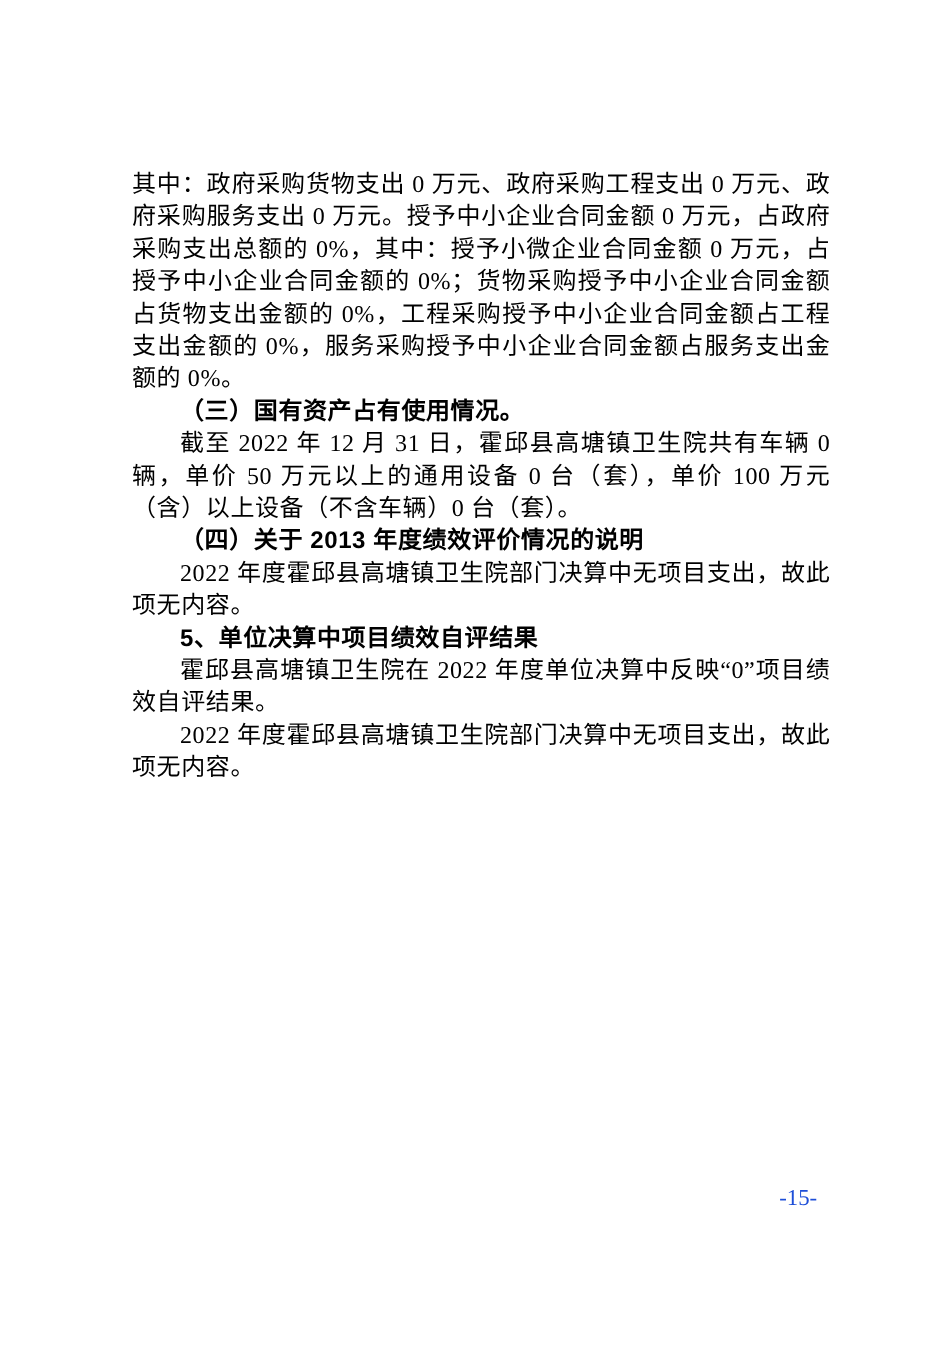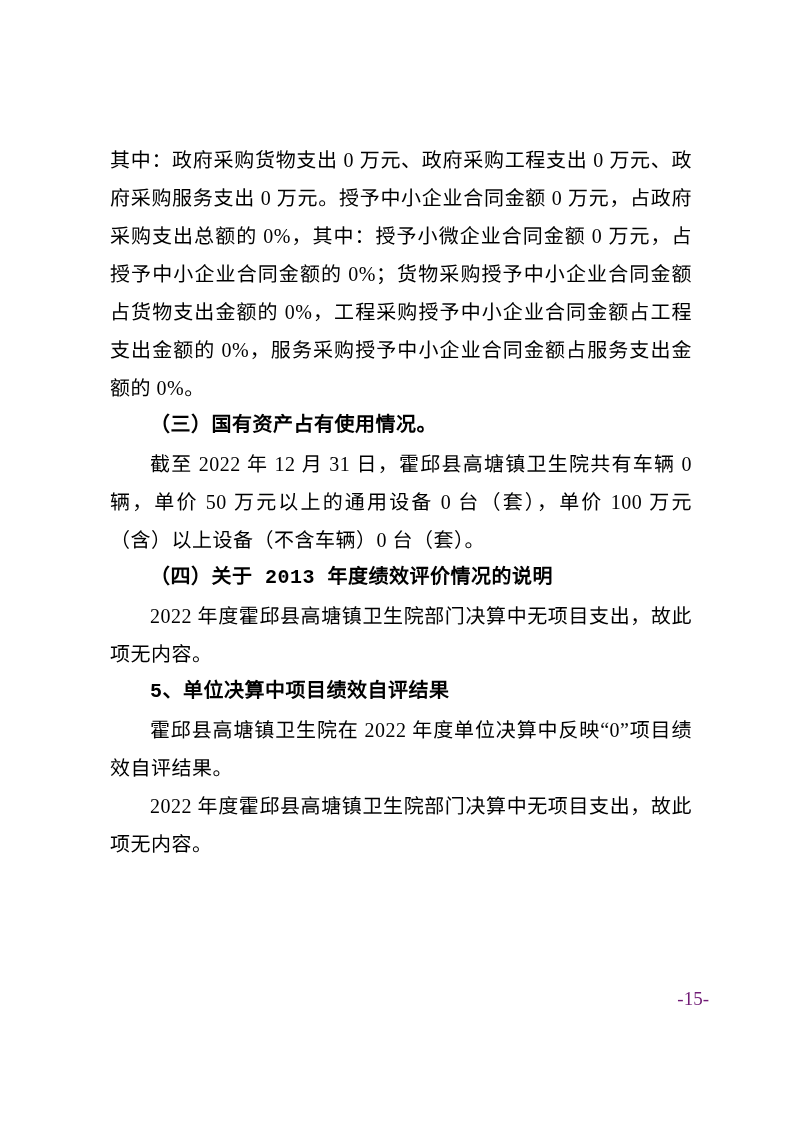--- a/index.html
+++ b/index.html
@@ -16,47 +16,47 @@
     box-sizing: border-box;
     font-family: "Liberation Serif", "DejaVu Serif", serif;
     color: #000000;
   }
   .content {
     position: absolute;
     top: 141px;
     left: 110px;
     width: 582px;
     font-size: 20px;
-    line-height: 38px;
+    line-height: 27px;
     text-align: justify;
     text-justify: inter-ideograph;
     letter-spacing: 0.5px;
   }
   .content p {
     margin: 0;
     padding: 0;
   }
   .para {
     text-indent: 2em;
   }
   .para.no-indent {
     text-indent: 0;
   }
   .heading {
     text-indent: 2em;
     font-weight: bold;
-    font-family: Liberation Mono, monospace;
+    font-family: Liberation Sans, sans-serif;
   }
   .page-number {
     position: absolute;
     top: 988px;
-    right: 84px;
+    right: 112px;
     font-size: 19px;
     font-family: "Liberation Serif", "DejaVu Serif", serif;
-    color: #701a75;
+    color: #1d4ed8;
   }
 </style>
 </head>
 <body>
 
 <div class="page">
 
   <div class="content">
 
     <p class="para no-indent">其中：政府采购货物支出 0 万元、政府采购工程支出 0 万元、政府采购服务支出 0 万元。授予中小企业合同金额 0 万元，占政府采购支出总额的 0%，其中：授予小微企业合同金额 0 万元，占授予中小企业合同金额的 0%；货物采购授予中小企业合同金额占货物支出金额的 0%，工程采购授予中小企业合同金额占工程支出金额的 0%，服务采购授予中小企业合同金额占服务支出金额的 0%。</p>

